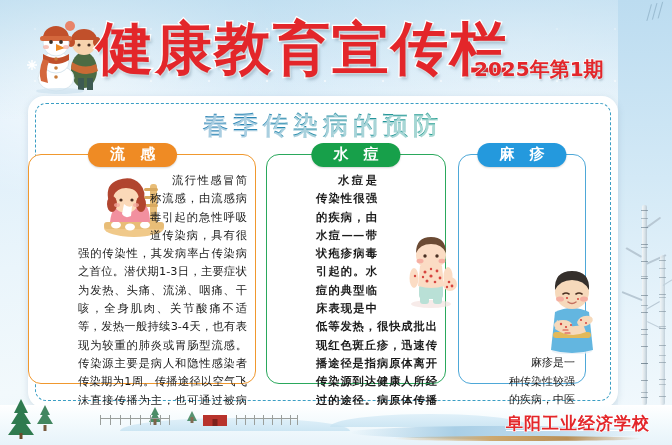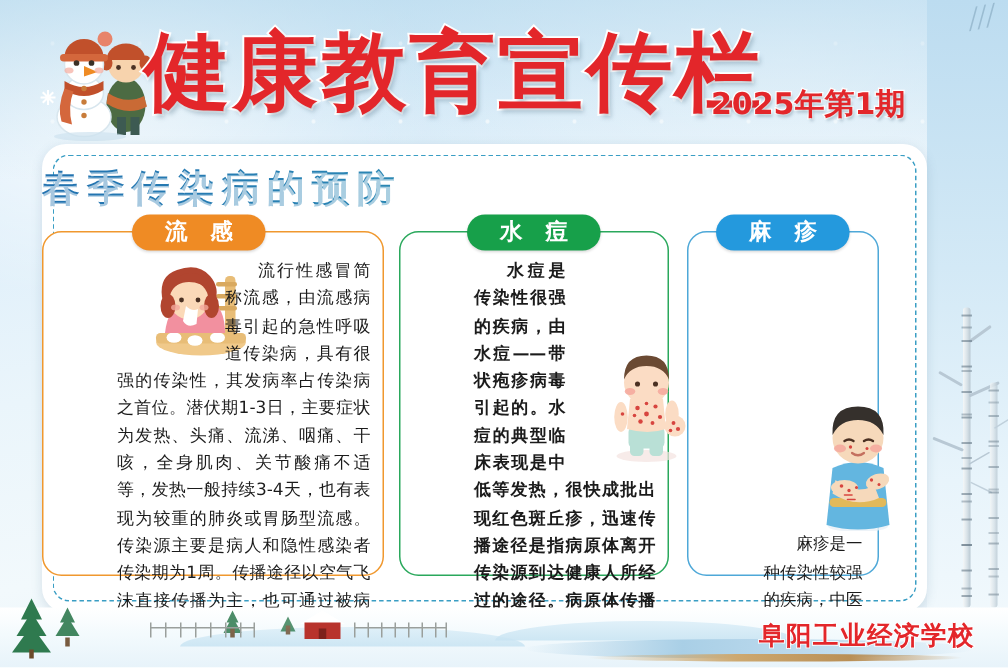--- a/index.html
+++ b/index.html
@@ -91,21 +91,21 @@
   }
   .panel-dash {
     position: absolute; inset: 7px;
     border: 1.6px dashed #3a9ec4;
     border-radius: 11px;
     pointer-events: none;
   }
 
   .subtitle {
     position: absolute; left: 0; right: 0; top: 13px;
-    text-align: left;
+    text-align: center;
     font-family: "DejaVu Sans", "Liberation Sans", sans-serif;
     font-size: 25px; font-weight: 700; letter-spacing: 5px;
     background: linear-gradient(90deg, #2272b0 0%, #2b86b4 38%, #22a08c 72%, #1f9f84 100%);
     -webkit-background-clip: text; background-clip: text;
     color: transparent;
     text-shadow: 0 1px 0 rgba(255,255,255,0.6);
   }
 
   
   .columns { position: absolute; left: 0; top: 47px; width: 558px; height: 254px; }
@@ -229,20 +229,21 @@
   }
 
   .school-name {
     position: absolute; right: 22px; bottom: 10px;
     font-family: "DejaVu Sans", "Liberation Sans", sans-serif;
     font-size: 17px; font-weight: 700; letter-spacing: 1px;
     color: #e3262a;
     -webkit-text-stroke: 1.1px #ffffff;
     paint-order: stroke fill;
     white-space: nowrap;
+    text-decoration: underline;
   }
 
   .corner-scribble {
     position: absolute; right: 10px; top: 4px;
     font-size: 13px; color: rgba(120,155,180,0.5);
     transform: rotate(-12deg);
     letter-spacing: -2px;
   }
 </style>
 </head>

